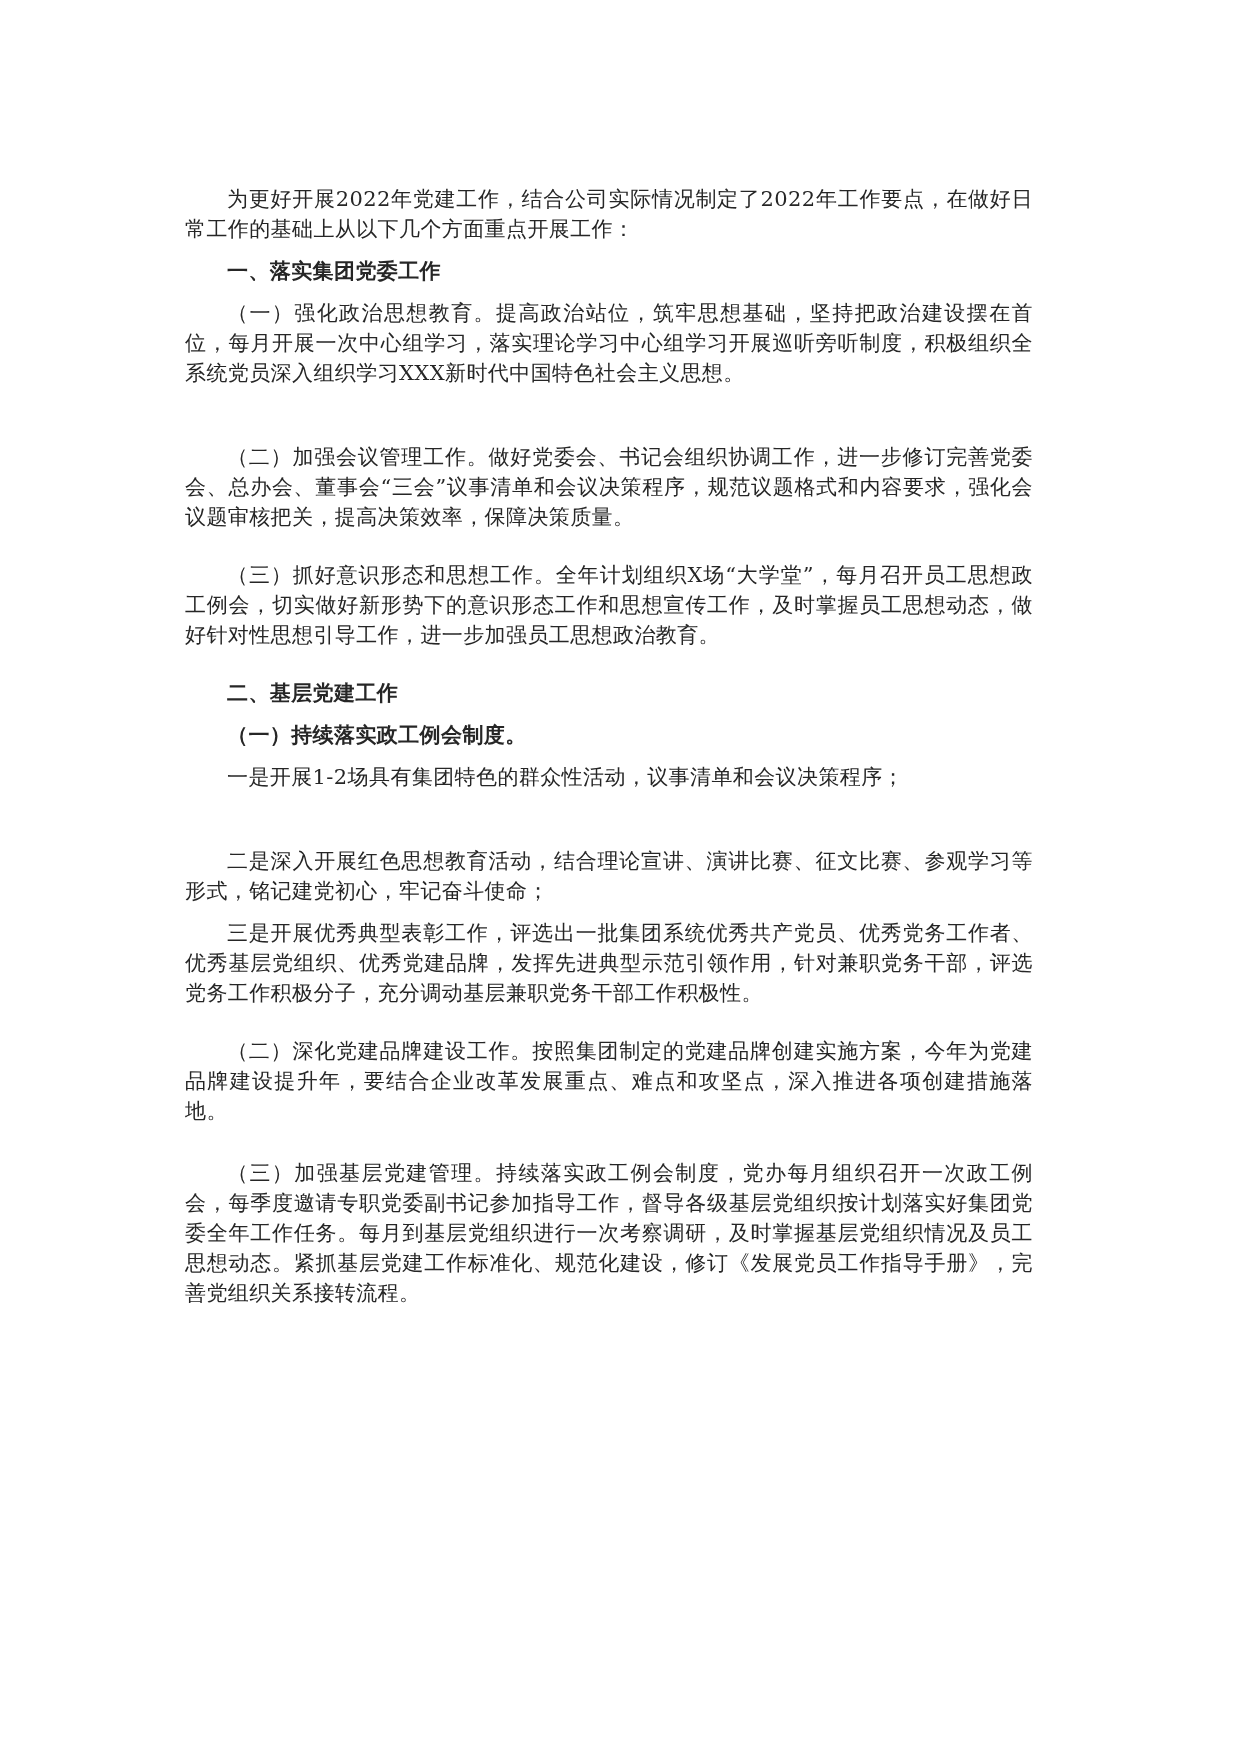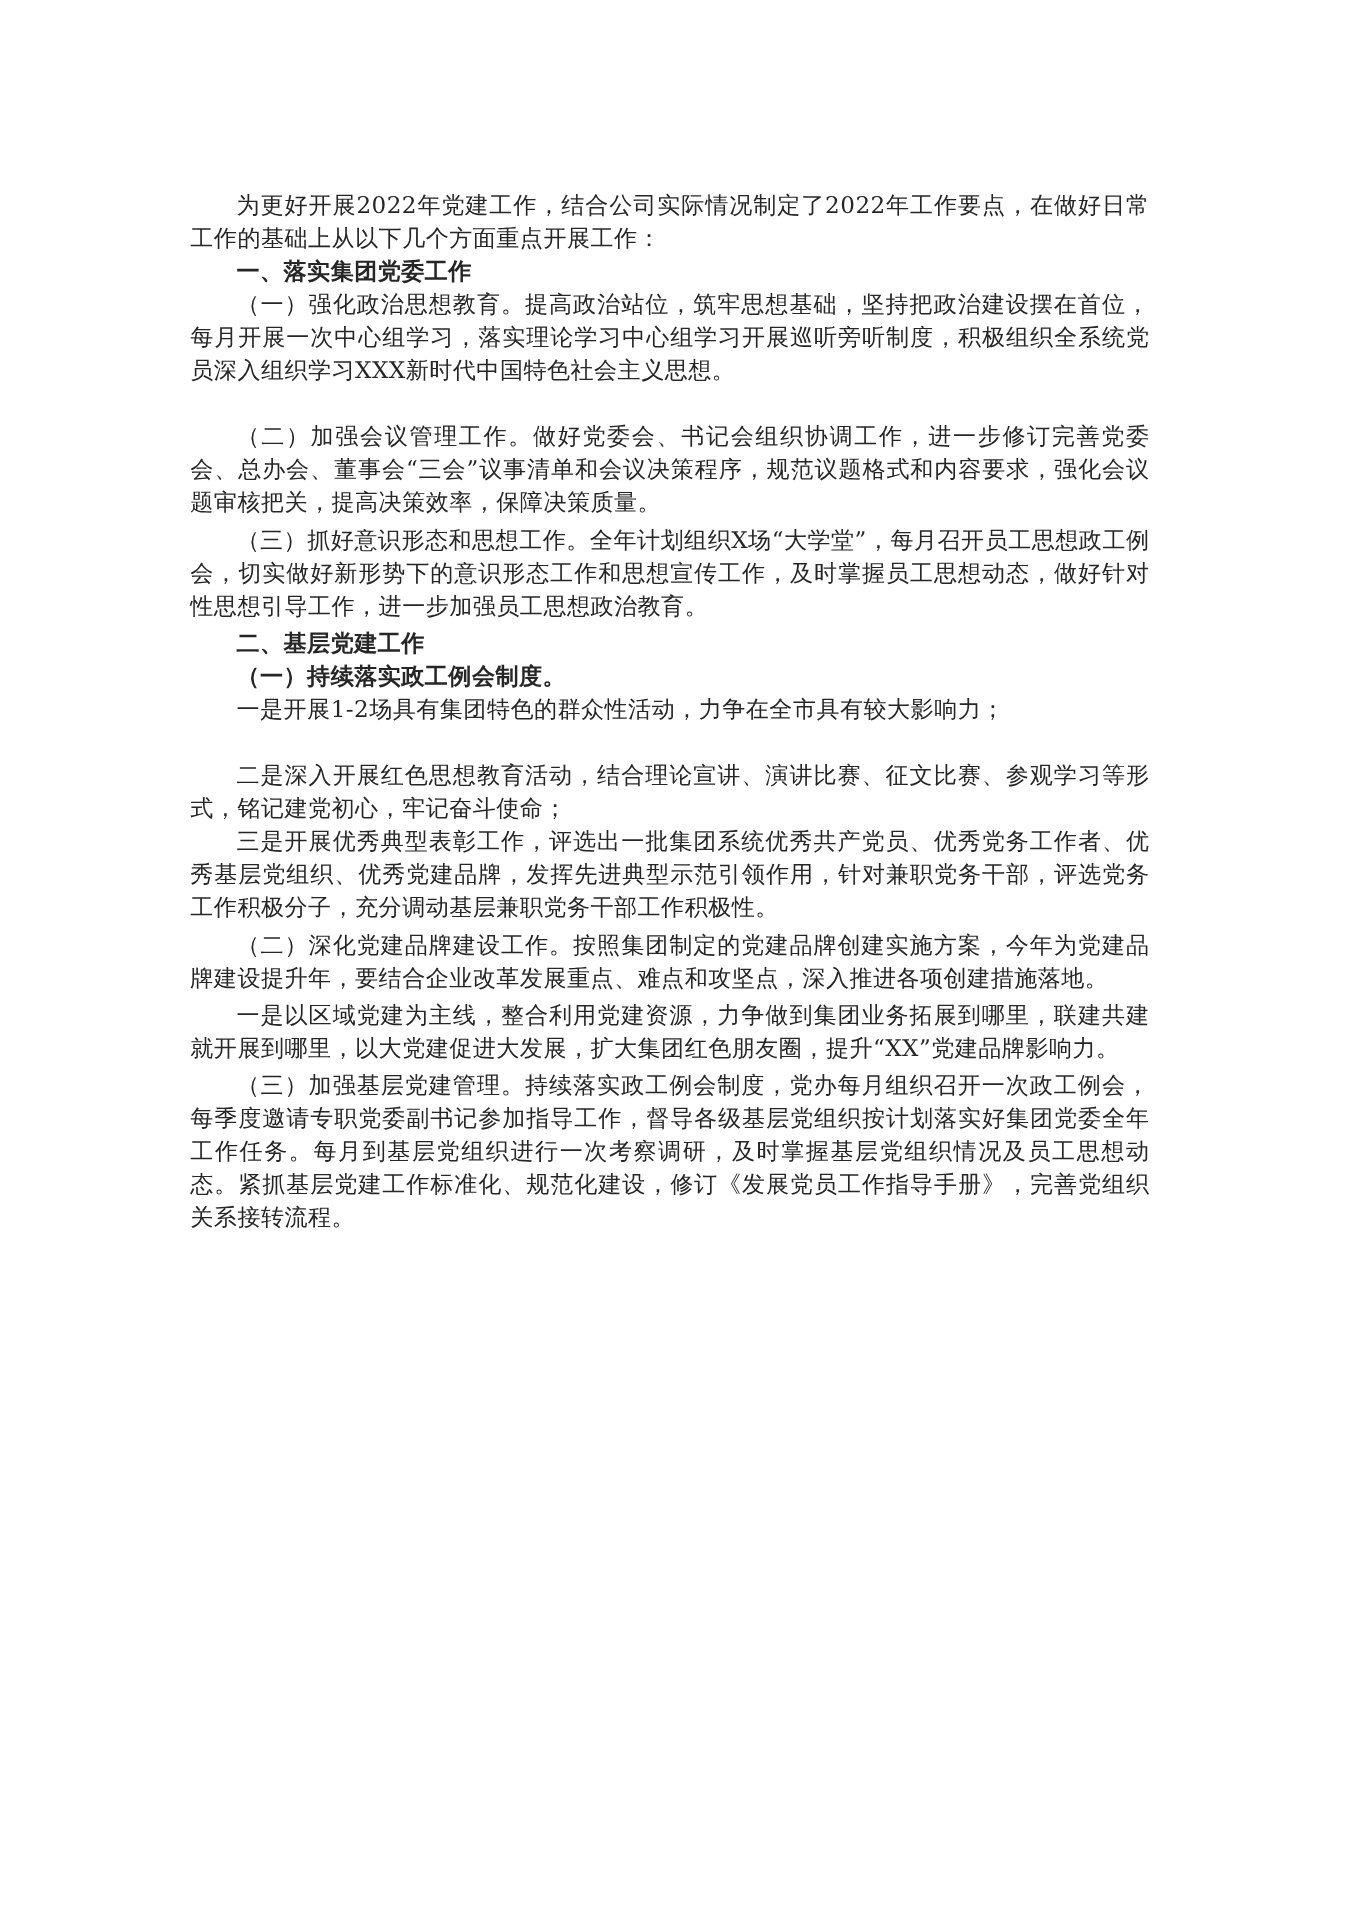--- a/index.html
+++ b/index.html
@@ -8,21 +8,21 @@
     position: absolute;
     left: 173px;
     top: 172px;
     width: 872px;
     font-family: "DejaVu Serif", "Liberation Serif", serif;
     font-size: 21px;
     line-height: 30px;
     color: #262626;
     letter-spacing: 0.4px;
   }
-  .page p { margin: 0; text-indent: 2em; text-align: justify; }
+  .page p { margin: 12px; text-indent: 2em; text-align: justify; }
   .page p.h1 { font-weight: bold; font-family: Liberation Serif, serif; }
   .page p.h2 { font-weight: bold; font-family: "DejaVu Sans", "Liberation Sans", sans-serif; }
   .page b { font-family: "DejaVu Sans", "Liberation Sans", sans-serif; font-weight: normal; }
   .gap { height: 30px; }
   .gap-sm { height: 4px; }
 </style>
 </head>
 <body>
 
 <div class="page">
@@ -36,25 +36,24 @@
   <p><b>（二）加强会议管理工作。</b><span>做好党委会、书记会组织协调工作，进一步修订完善党委会、总办会、董事会“三会”议事清单和会议决策程序，规范议题格式和内容要求，强化会议题审核把关，提高决策效率，保障决策质量。</span></p>
   <div class="gap-sm"></div>
 
   <p><b>（三）抓好意识形态和思想工作。</b><span>全年计划组织X场“大学堂”，每月召开员工思想政工例会，切实做好新形势下的意识形态工作和思想宣传工作，及时掌握员工思想动态，做好针对性思想引导工作，进一步加强员工思想政治教育。</span></p>
   <div class="gap-sm"></div>
 
 
   <p class="h1">二、基层党建工作</p>
 
   <p class="h2">（一）持续落实政工例会制度。</p>
-  <p>一是开展1-2场具有集团特色的群众性活动，力争在全市具有较大影响力；</p>
+  <p>一是开展1-2场具有集团特色的群众性活动，议事清单和会议决策程序；</p>
   <div class="gap"></div>
   <p>二是深入开展红色思想教育活动，结合理论宣讲、演讲比赛、征文比赛、参观学习等形式，铭记建党初心，牢记奋斗使命；</p>
   <p>三是开展优秀典型表彰工作，评选出一批集团系统优秀共产党员、优秀党务工作者、优秀基层党组织、优秀党建品牌，发挥先进典型示范引领作用，针对兼职党务干部，评选党务工作积极分子，充分调动基层兼职党务干部工作积极性。</p>
   <div class="gap-sm"></div>
 
   <p><b>（二）深化党建品牌建设工作。</b><span>按照集团制定的党建品牌创建实施方案，今年为党建品牌建设提升年，要结合企业改革发展重点、难点和攻坚点，深入推进各项创建措施落地。</span></p>
   <div class="gap-sm"></div>
-  <p>一是以区域党建为主线，整合利用党建资源，力争做到集团业务拓展到哪里，联建共建就开展到哪里，以大党建促进大发展，扩大集团红色朋友圈，提升“XX”党建品牌影响力。</p>
   <div class="gap-sm"></div>
 
   <p><b>（三）加强基层党建管理。</b><span>持续落实政工例会制度，党办每月组织召开一次政工例会，每季度邀请专职党委副书记参加指导工作，督导各级基层党组织按计划落实好集团党委全年工作任务。每月到基层党组织进行一次考察调研，及时掌握基层党组织情况及员工思想动态。紧抓基层党建工作标准化、规范化建设，修订《发展党员工作指导手册》，完善党组织关系接转流程。</span></p>
 </div>
 
 </body></html>

